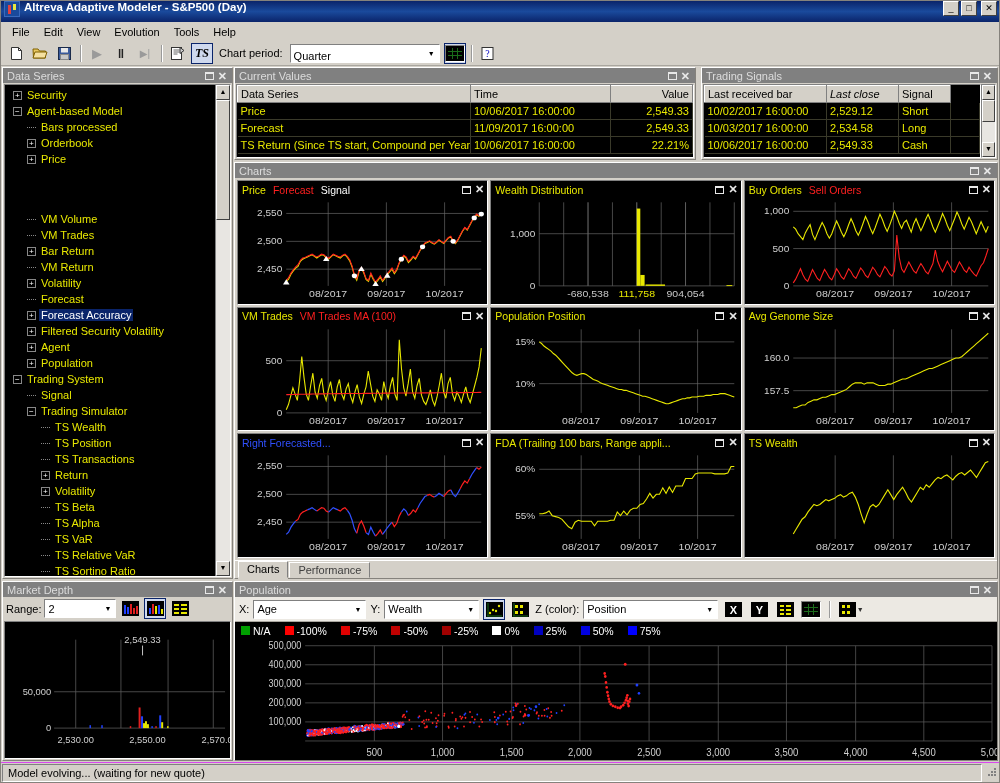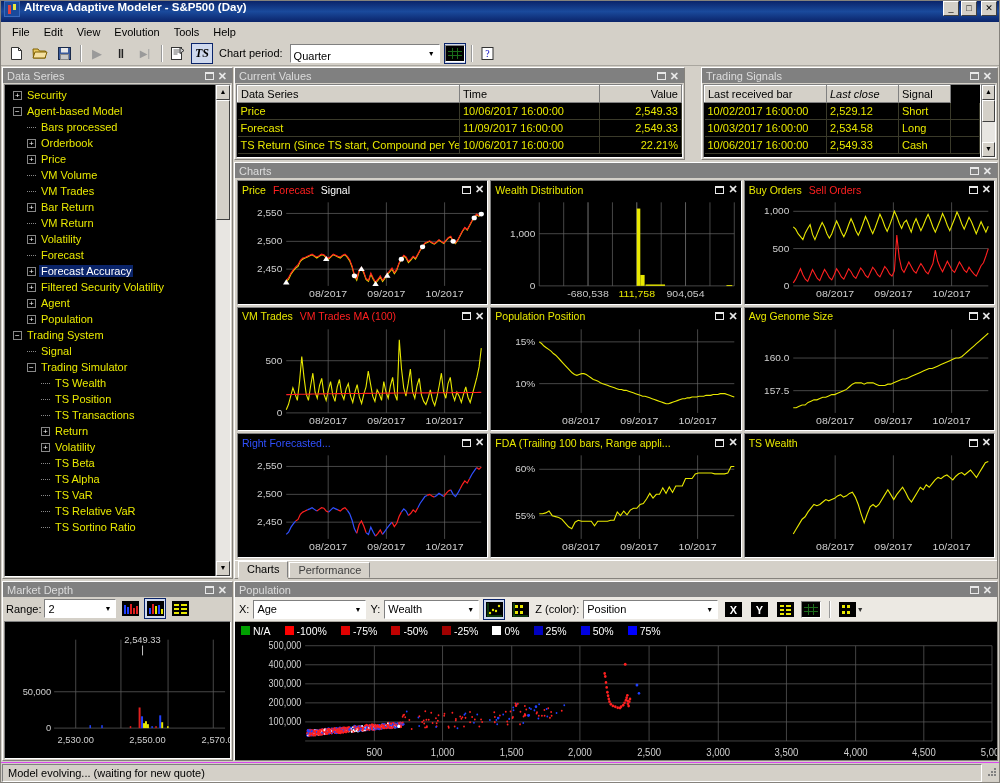--- a/index.html
+++ b/index.html
@@ -334,21 +334,21 @@
                 <span class="lbl">Bars processed</span>
               </div>
               <div class="tnode" style="padding-left: 20px;">
                 <span class="exp">+</span>
                 <span class="lbl">Orderbook</span>
               </div>
               <div class="tnode" style="padding-left: 20px;">
                 <span class="exp">+</span>
                 <span class="lbl">Price</span>
               </div>
-              <div class="tnode" style="padding-left: 20px;">
+              <div class="tnode" style="padding-left: 20px; margin-top: 44px;">
                 <span class="leafdash"></span>
                 <span class="lbl">VM Volume</span>
               </div>
               <div class="tnode" style="padding-left: 20px;">
                 <span class="leafdash"></span>
                 <span class="lbl">VM Trades</span>
               </div>
               <div class="tnode" style="padding-left: 20px;">
                 <span class="exp">+</span>
                 <span class="lbl">Bar Return</span>
@@ -529,21 +529,21 @@
               <text x="145" y="123" font-size="9.5" fill="#d0d0d0" text-anchor="middle" font-family="Liberation Sans">2,550.00</text>
               <text x="216" y="123" font-size="9.5" fill="#d0d0d0" text-anchor="middle" font-family="Liberation Sans">2,570.0</text>
             </svg>
           </div>
         </div>
       </div>
     </div>
 
     <div class="rightcol">
 
-      <div style="height:93px; display:flex; gap:16px; flex:0 0 auto;">
+      <div style="height:93px; display:flex; gap:5px; flex:0 0 auto;">
         <div class="panel" style="flex:1; min-width:0;">
           <div class="panel-title">
             <span class="t">Current Values</span>
             <span class="pbtns">
               <span class="pb-max"></span>
               <span class="pb-close">✕</span>
             </span>
           </div>
           <div class="gridwrap">
             <div class="grid">

